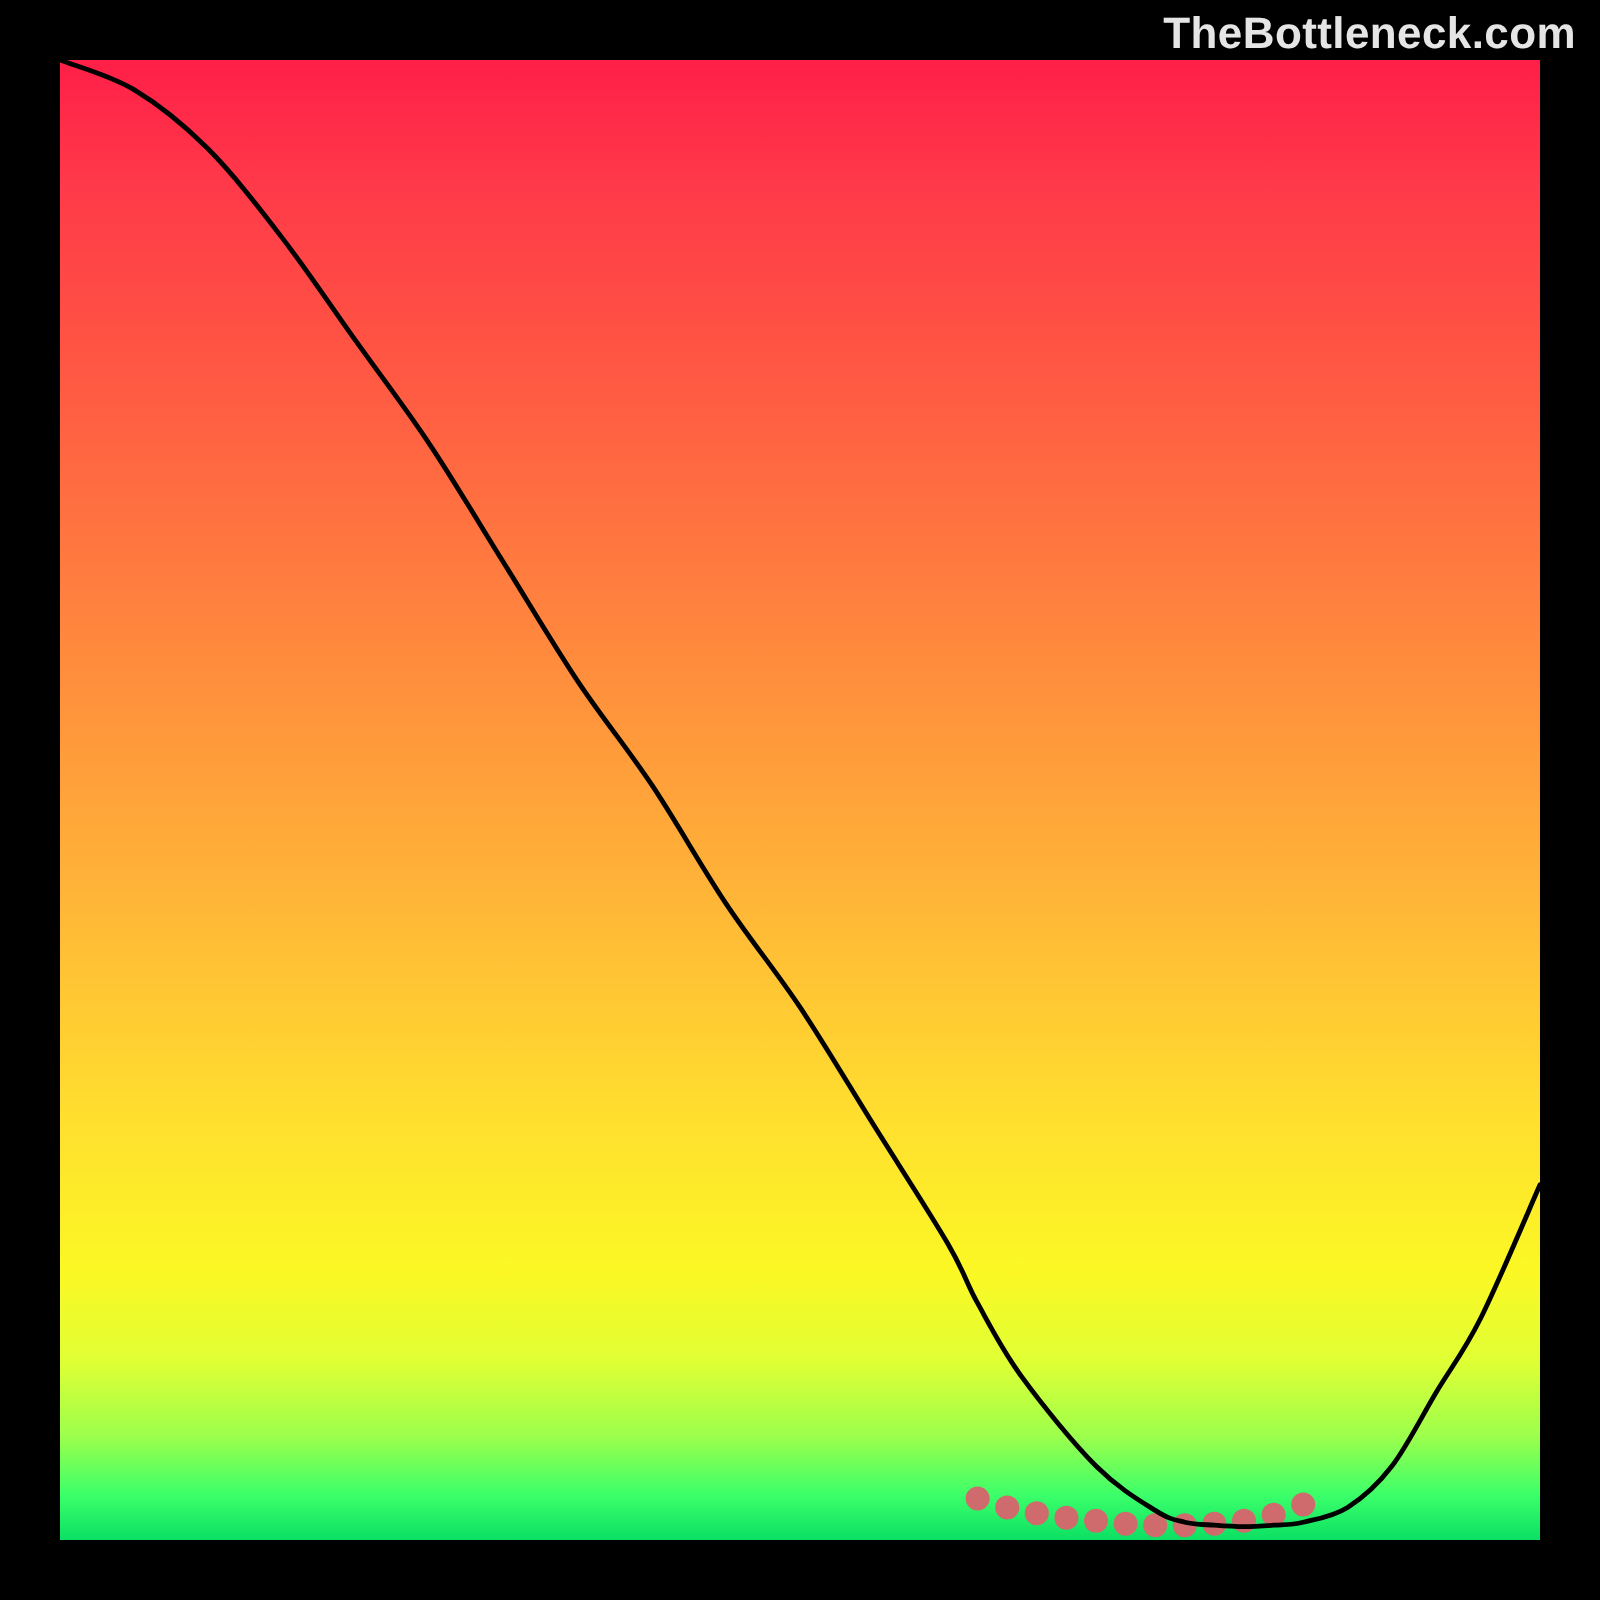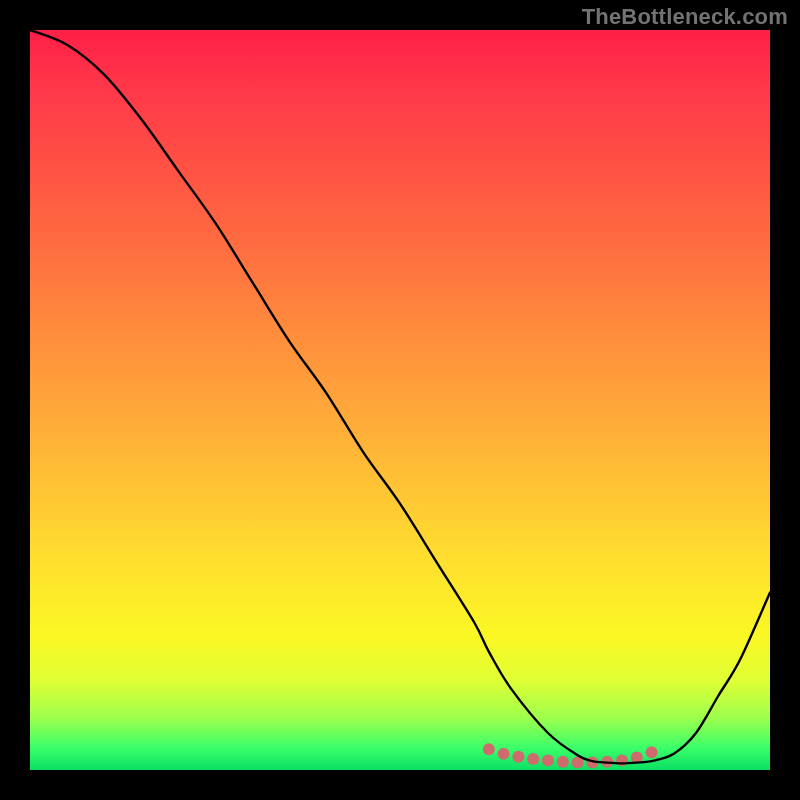--- a/index.html
+++ b/index.html
@@ -14,21 +14,21 @@
   .frame {
     position: relative;
     width: 800px;
     height: 800px;
     background: #000;
   }
   .watermark {
     position: absolute;
     top: 4px;
     right: 12px;
-    color: #737373;
+    color: #e5e5e5;
     font-size: 22px;
     font-weight: 600;
     letter-spacing: 0.2px;
     text-align: right;
   }
   .plot {
     position: absolute;
     left: 30px;
     top: 30px;
     width: 740px;

